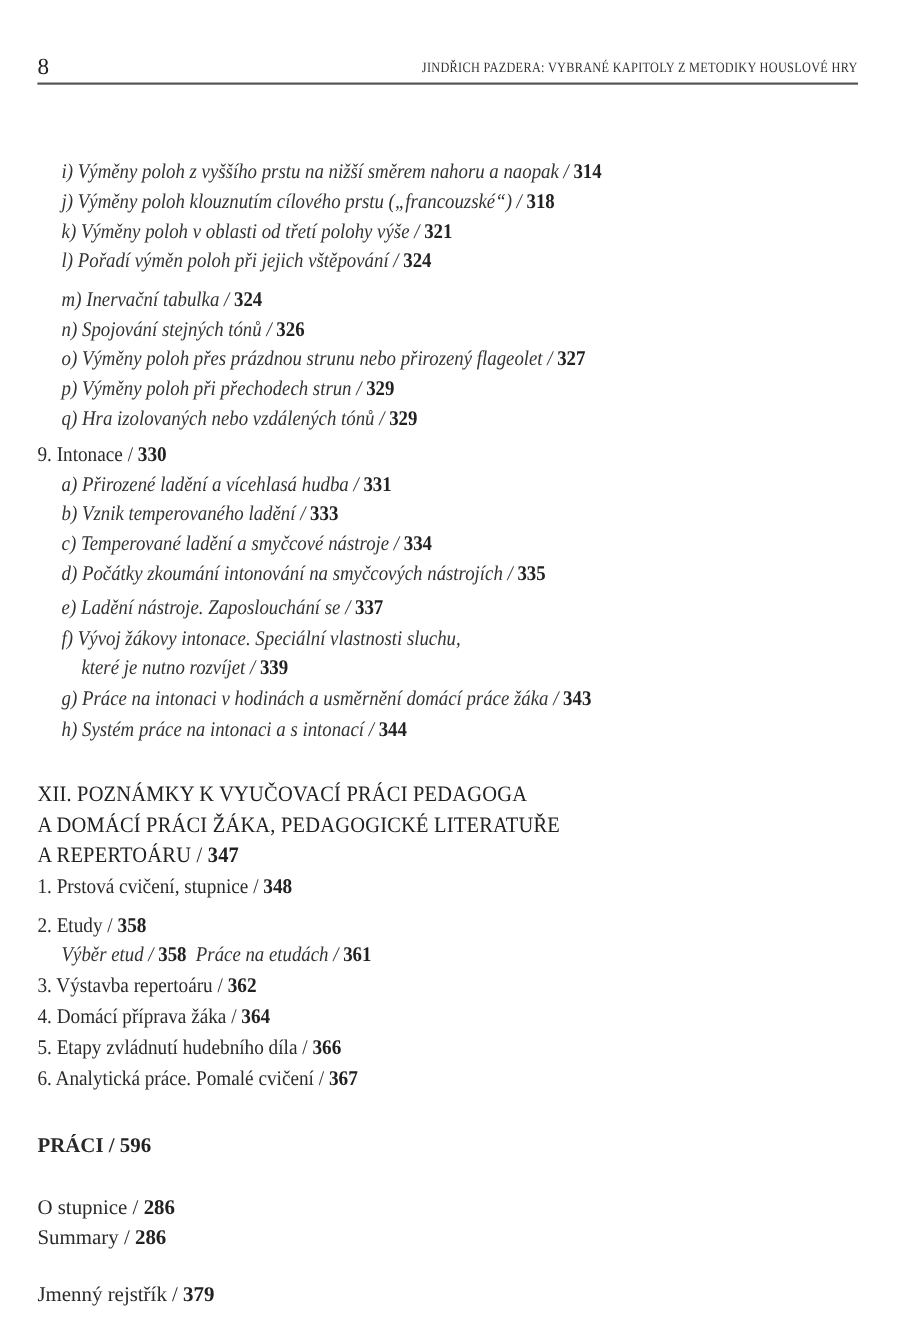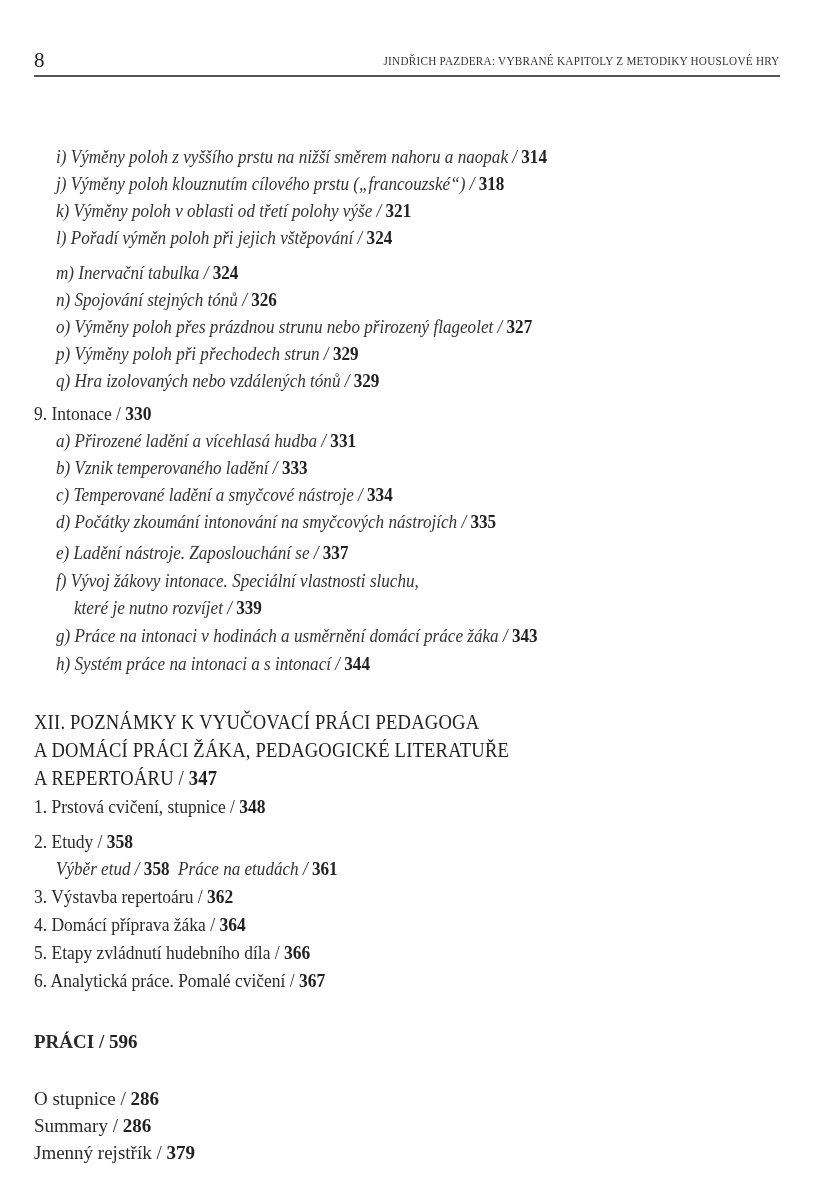--- a/index.html
+++ b/index.html
@@ -59,14 +59,14 @@
   <div class="line ital" style="left:56px; top:857px;"><span><span>Výběr etud / </span><span class="pg">358</span></span>&nbsp;&nbsp;<span><span>Práce na etudách / </span><span class="pg">361</span></span></div>
   <div class="line up" style="left:34px; top:885px;"><span>3. Výstavba repertoáru / </span><span class="pg">362</span></div>
   <div class="line up" style="left:34px; top:913px;"><span>4. Domácí příprava žáka / </span><span class="pg">364</span></div>
   <div class="line up" style="left:34px; top:941px;"><span>5. Etapy zvládnutí hudebního díla / </span><span class="pg">366</span></div>
   <div class="line up" style="left:34px; top:969px;"><span>6. Analytická práce. Pomalé cvičení / </span><span class="pg">367</span></div>
 
   <div class="line bold" style="left:34px; top:1030px; font-size:19px;"><span>PRÁCI / </span><span class="pg">596</span></div>
 
   <div class="line" style="left:34px; top:1087px;"><span>O stupnice / </span><span class="pg">286</span></div>
   <div class="line" style="left:34px; top:1114px;"><span>Summary / </span><span class="pg">286</span></div>
-  <div class="line" style="left:34px; top:1141px;font-family:Liberation Serif, serif;"><span>Jmenný rejstřík / </span><span class="pg">379</span></div>
+  <div class="line" style="left:34px; top:1166px;font-family:Liberation Serif, serif;"><span>Jmenný rejstřík / </span><span class="pg">379</span></div>
 </div>
 
 </body></html>

